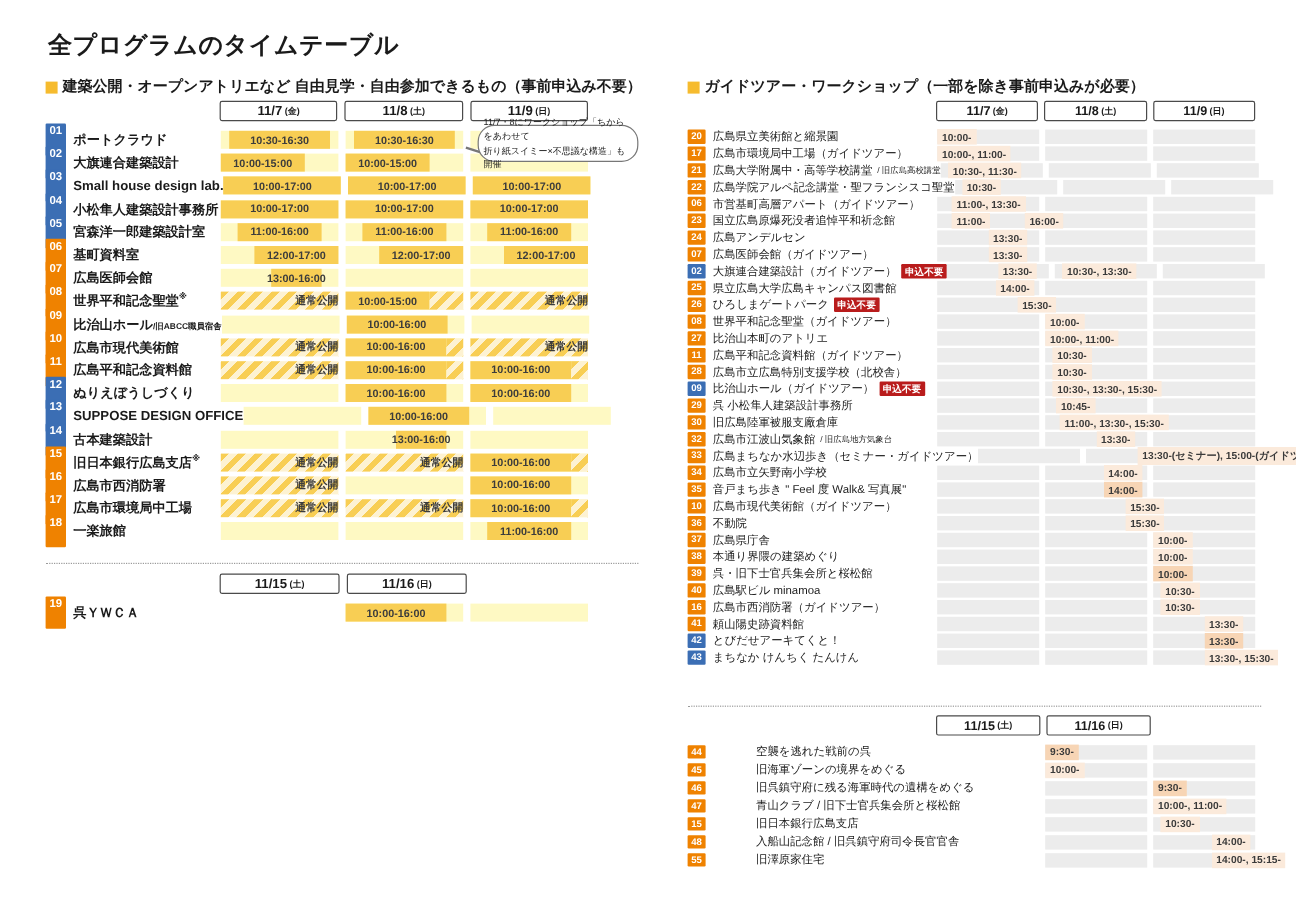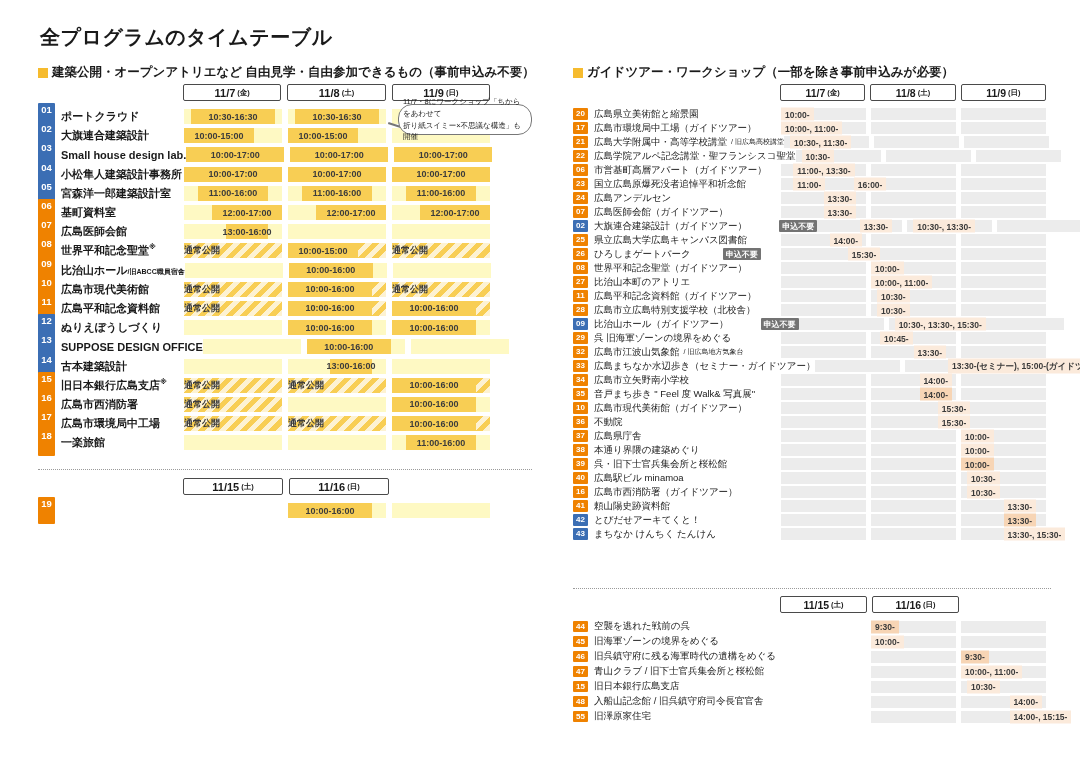--- a/index.html
+++ b/index.html
@@ -24,21 +24,21 @@
   .lrow{height:19.2px;display:flex;align-items:center;}
   .badge{color:#fff;font-weight:bold;text-align:center;border-radius:1px;flex:0 0 auto;}
   .lrow .badge{width:17px;height:27px;line-height:13.5px;font-size:9.5px;margin-right:6px;}
   .badge.blue{background:#3B6EB4;} .badge.orange{background:#EF8200;}
   .lname{font-size:11px;font-weight:600;white-space:nowrap;flex:1 1 auto;}
   .lname sup{font-size:7px;vertical-align:super;}
   .lname .sub{font-size:7px;font-weight:600;}
   .lcells{display:flex;flex:0 0 auto;margin-left:auto;}
   .lcell{position:relative;width:98px;height:15px;margin-right:6px;background:#fef9c3;overflow:visible;}
   .hatch,.hatchseg{background:repeating-linear-gradient(135deg,#F8CE54 0 5px,#FDF2D2 5px 10px);}
-  .lcell.hatch{display:flex;align-items:center;justify-content:flex-start;}
+  .lcell.hatch{display:flex;align-items:center;justify-content:flex-end;}
   .bar{position:absolute;top:0;bottom:0;background:#F8CE54;display:flex;align-items:center;justify-content:center;}
   .hatchseg{position:absolute;top:0;bottom:0;}
   .clabel{font-size:9px;font-weight:bold;color:#3c3c3c;white-space:nowrap;z-index:2;}
   .note{position:absolute;left:38px;top:453px;width:492px;text-align:right;font-size:8.5px;color:#333;}
   .dash{position:absolute;border-top:1.5px dotted #9a9a9a;}
   .dash-l{left:38px;top:469px;width:494px;} .dash-r{left:573px;top:588px;width:478px;}
 
   
   .bubble{position:absolute;left:398px;top:104px;width:134px;height:31px;border:1px solid #777;
           border-radius:14px;background:#fff;display:flex;align-items:center;justify-content:center;
@@ -46,25 +46,25 @@
   .bubble-tail{position:absolute;left:388px;top:124px;width:13px;height:1.5px;background:#777;
                transform:rotate(18deg);z-index:4;}
 
   
   .rtable{position:absolute;left:573px;width:478px;}
   .rt-main{top:84px;} .rt-sub{top:596px;}
   .rdates{margin-left:207px;} .rdates .datebox{width:85px;margin-right:5px;}
   .rdates .datebox .d{font-size:10.5px;}
   .rrows{margin-top:6px;}
   .rrow{height:14px;display:flex;align-items:center;}
-  .rt-sub .rrow{height:15px;}
+  .rt-sub .rrow{height:15px;gap:36px;}
   .rrow .badge{width:15px;height:11.5px;line-height:11.5px;font-size:8px;margin-right:6px;}
   .rname{font-size:9.5px;font-weight:500;white-space:nowrap;display:flex;align-items:center;gap:4px;}
   .rname .sub{font-size:7px;}
-  .tag{background:#737373;color:#fff;font-size:8px;font-weight:bold;padding:0.5px 3px;border-radius:1px;white-space:nowrap;margin-left:28px;}
+  .tag{background:#b91c1c;color:#fff;font-size:8px;font-weight:bold;padding:0.5px 3px;border-radius:1px;white-space:nowrap;}
   .rcells{display:flex;flex:0 0 auto;margin-left:auto;}
   .rcell{position:relative;width:85px;height:12px;margin-right:5px;background:#ECECEC;}
   .seg{position:absolute;top:50%;transform:translateY(-50%);background:#FBEADB;color:#3a3a3a;
        font-size:8.5px;font-weight:600;white-space:nowrap;padding:1.5px 4px;z-index:2;}
   .seg.em{background:#F7D5B5;}
 </style>
 </head>
 <body>
 
 <div class="page">
@@ -415,20 +415,21 @@
           <span class="w">(土)</span>
         </div>
         <div class="datebox">
           <span class="d">11/16</span>
           <span class="w">(日)</span>
         </div>
       </div>
     <div class="lrows" id="lrows-sub">
         <div class="lrow">
           <span class="badge orange">19</span>
+          <span class="lname">呉ＹＷＣＡ</span>
           <div class="lcells">
             <div class="lcell">
               <div class="bar" style="left: 0%; width: 85.7143%;">
                 <span class="clabel">10:00-16:00</span>
               </div>
             </div>
             <div class="lcell"></div>
           </div>
         </div>
       </div>
@@ -629,25 +630,36 @@
           <div class="rcells">
             <div class="rcell"></div>
             <div class="rcell">
               <span class="seg" style="left: 7.14286%;">10:30-, 13:30-, 15:30-</span>
             </div>
             <div class="rcell"></div>
           </div>
         </div>
         <div class="rrow">
           <span class="badge orange">29</span>
-          <span class="rname">呉 旧海軍ゾーンの境界をめぐる</span>
+          <span class="rname">呉 小松隼人建築設計事務所</span>
           <div class="rcells">
             <div class="rcell"></div>
             <div class="rcell">
               <span class="seg" style="left: 10.7143%;">10:45-</span>
+            </div>
+            <div class="rcell"></div>
+          </div>
+        </div>
+        <div class="rrow">
+          <span class="badge orange">30</span>
+          <span class="rname">旧広島陸軍被服支廠倉庫</span>
+          <div class="rcells">
+            <div class="rcell"></div>
+            <div class="rcell">
+              <span class="seg" style="left: 14.2857%;">11:00-, 13:30-, 15:30-</span>
             </div>
             <div class="rcell"></div>
           </div>
         </div>
         <div class="rrow">
           <span class="badge orange">32</span>
           <span class="rname">広島市江波山気象館<span class="sub">/ 旧広島地方気象台</span></span>
           <div class="rcells">
             <div class="rcell"></div>
             <div class="rcell">

